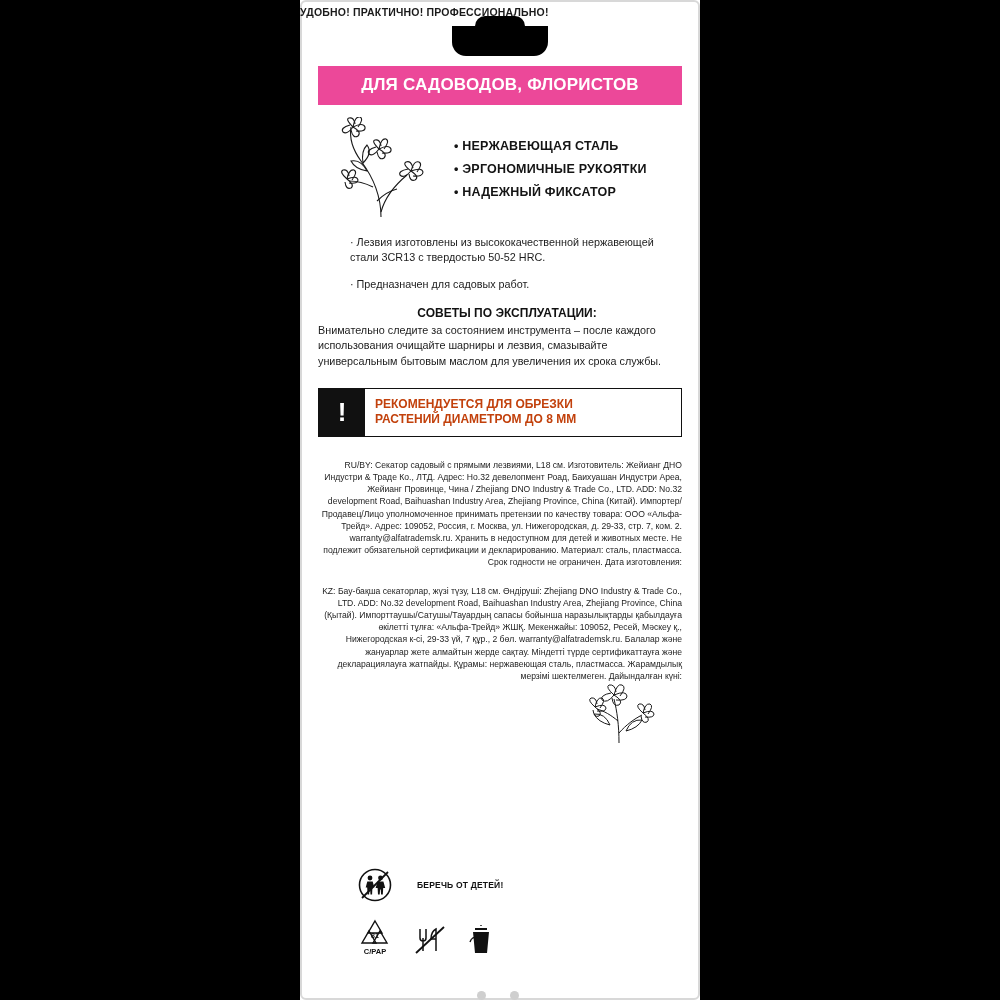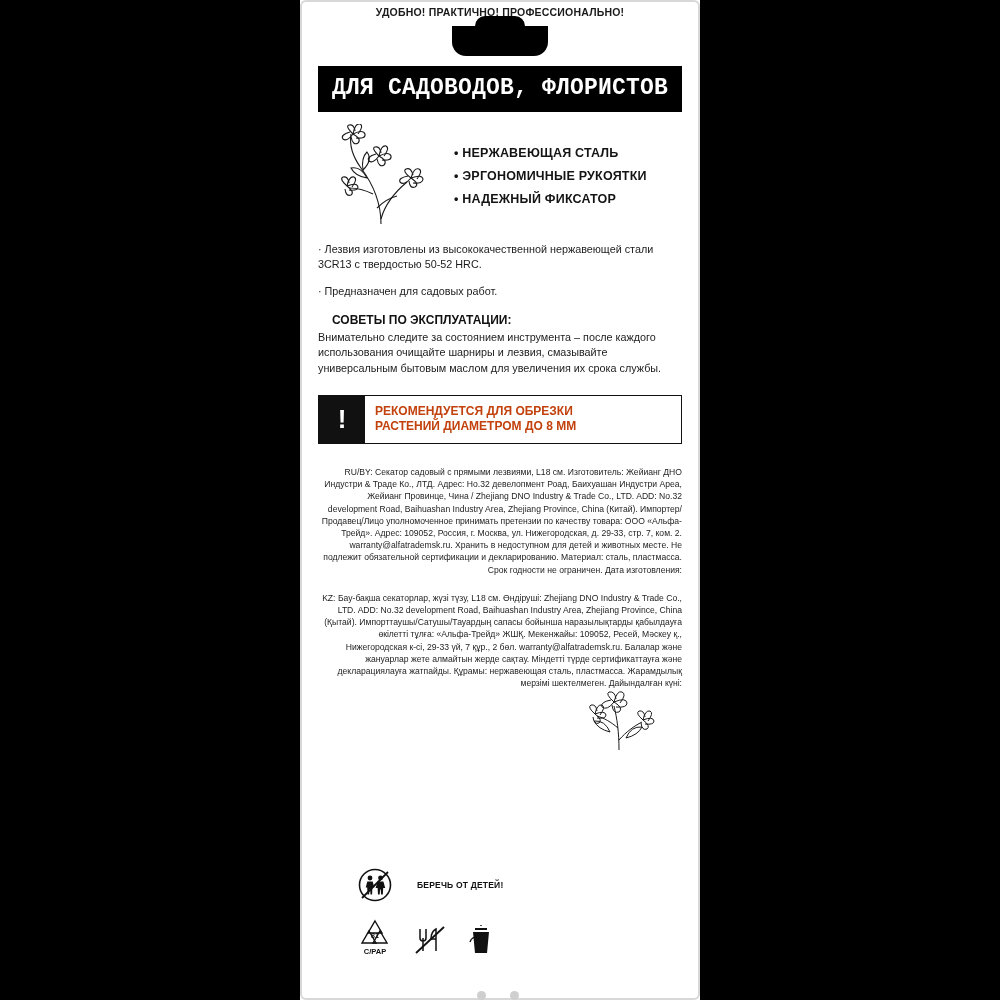--- a/index.html
+++ b/index.html
@@ -15,67 +15,65 @@
     background:#ffffff;
     box-sizing:border-box;
   }
   
   .pack:before{
     content:"";position:absolute;left:0;top:0;right:0;bottom:0;
     border:2px solid #d8d8d8;border-radius:6px;pointer-events:none;
   }
   .topline{
     position:absolute;left:0;right:0;top:6px;
-    text-align:center;
     font-size:10.5px;font-weight:bold;letter-spacing:.2px;color:#1a1a1a;
   }
   
   .hang{
     position:absolute;left:50%;transform:translateX(-50%);
     top:26px;width:96px;height:30px;
     background:#000;
     border-radius:0 0 14px 14px;
   }
   .hang:after{
     content:"";position:absolute;left:50%;transform:translateX(-50%);
     top:-10px;width:50px;height:20px;background:#000;border-radius:10px 10px 0 0;
   }
   .inner{
     position:absolute;left:18px;right:18px;top:66px;bottom:14px;
   }
   .titlebar{
-    background:#000000;color:#fff;
+    background:#ec4899;color:#fff;
     padding:9px 10px 10px 10px;
     text-align:center;
-    font-weight:bold;font-size:23px;line-height:1.18;
+    font-weight:bold;font-size:17px;line-height:1.18;
     letter-spacing:.2px;
-    font-family:Liberation Mono, monospace;
   }
   .featrow{
     display:flex;align-items:center;
     margin-top:10px;
     min-height:108px;
   }
   .flower{
     width:130px;flex:0 0 130px;display:flex;align-items:center;justify-content:center;
   }
   .features{flex:1;padding-left:6px;}
   .features .f{
     font-weight:bold;font-size:12.5px;color:#141414;
     margin:9px 0;letter-spacing:.2px;
   }
   .features .f:before{content:"• ";}
-  .bullets{margin-top:12px;}
+  .bullets{margin-top:12px;margin-left:32px;}
   .bullets p{
     margin:0 0 12px 0;
     font-size:10.8px;line-height:1.38;color:#1c1c1c;
   }
   .bullets p:before{content:"· ";}
   .tips-h{
-    font-weight:bold;font-size:12px;color:#111;margin:14px 0 3px 14px;
+    font-weight:bold;font-size:12px;color:#111;margin:14px 0 3px 14px;text-align:center;
   }
   .tips-b{
     font-size:10.8px;line-height:1.45;color:#1c1c1c;margin:0;
   }
   .warnbox{
     display:flex;align-items:stretch;margin-top:18px;border:1px solid #111;
   }
   .warnmark{
     background:#111;color:#fff;width:46px;flex:0 0 46px;
     display:flex;align-items:center;justify-content:center;

